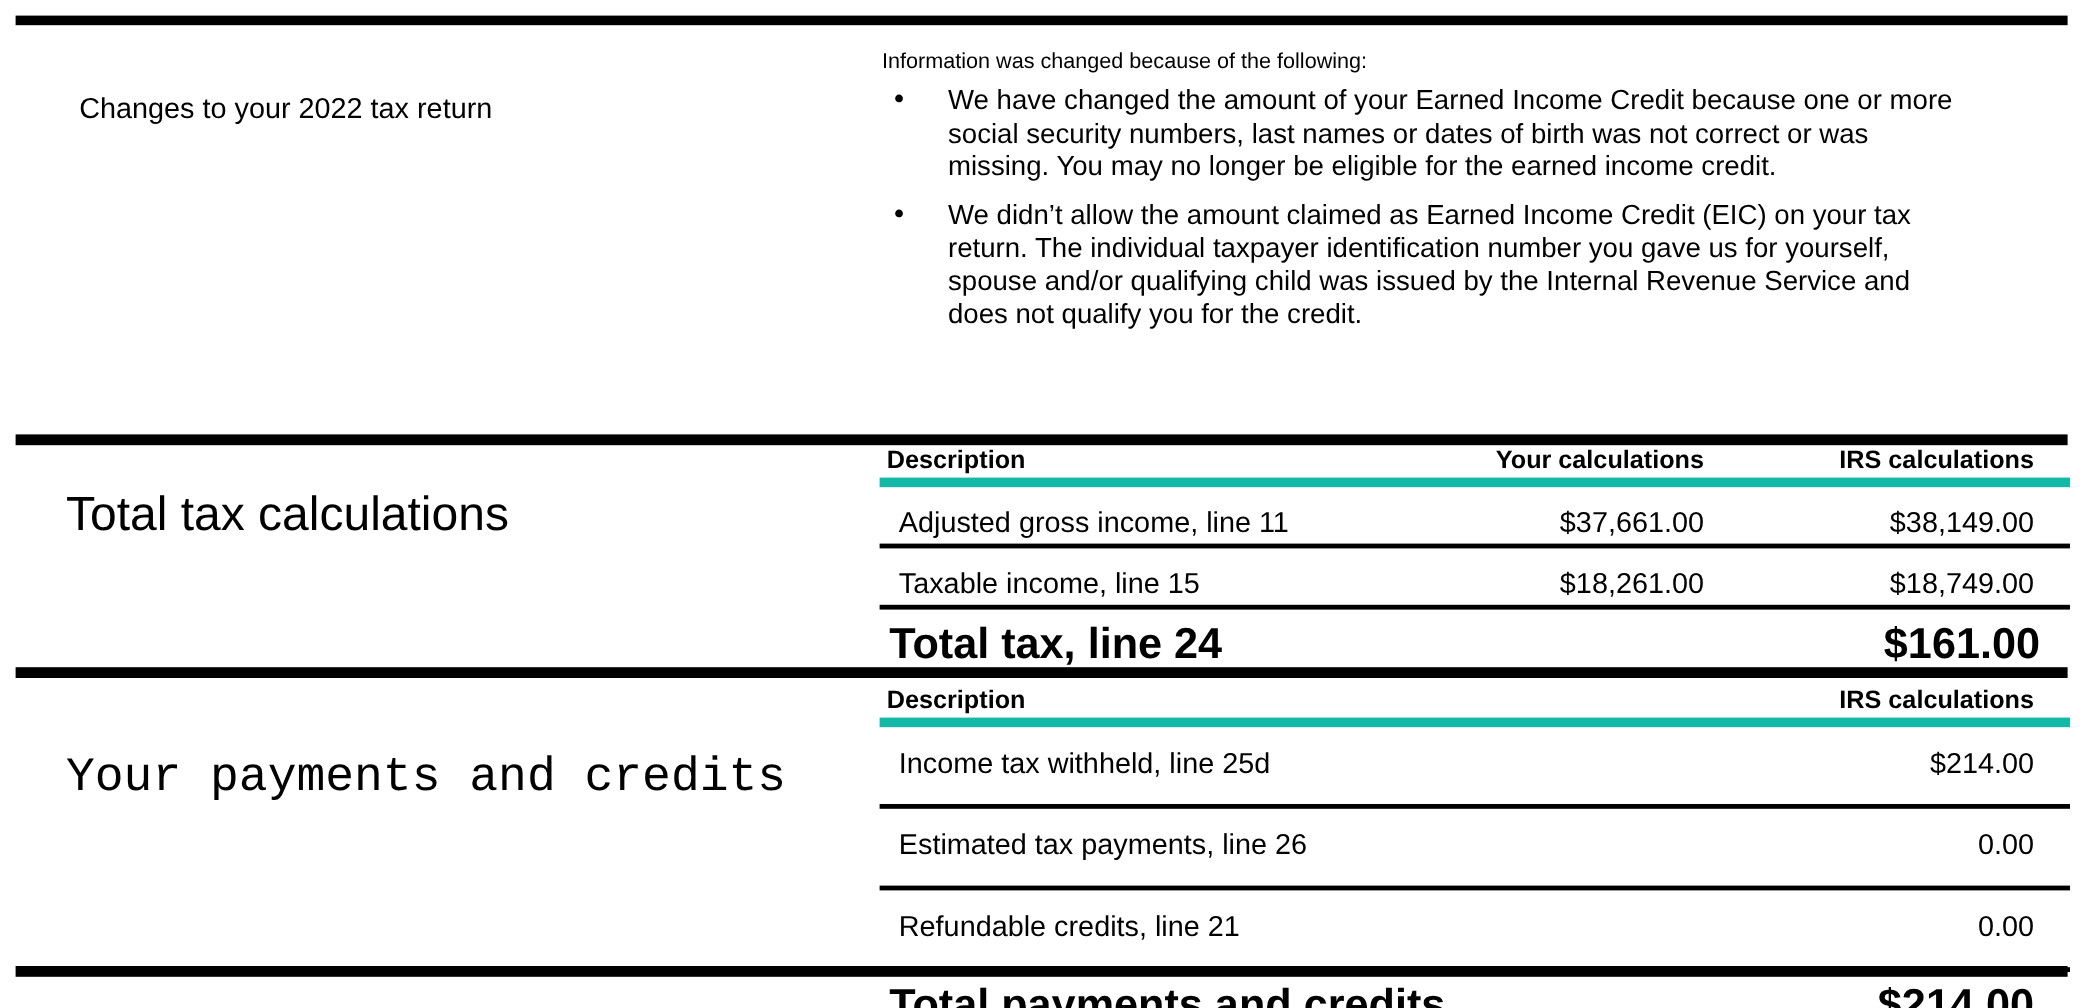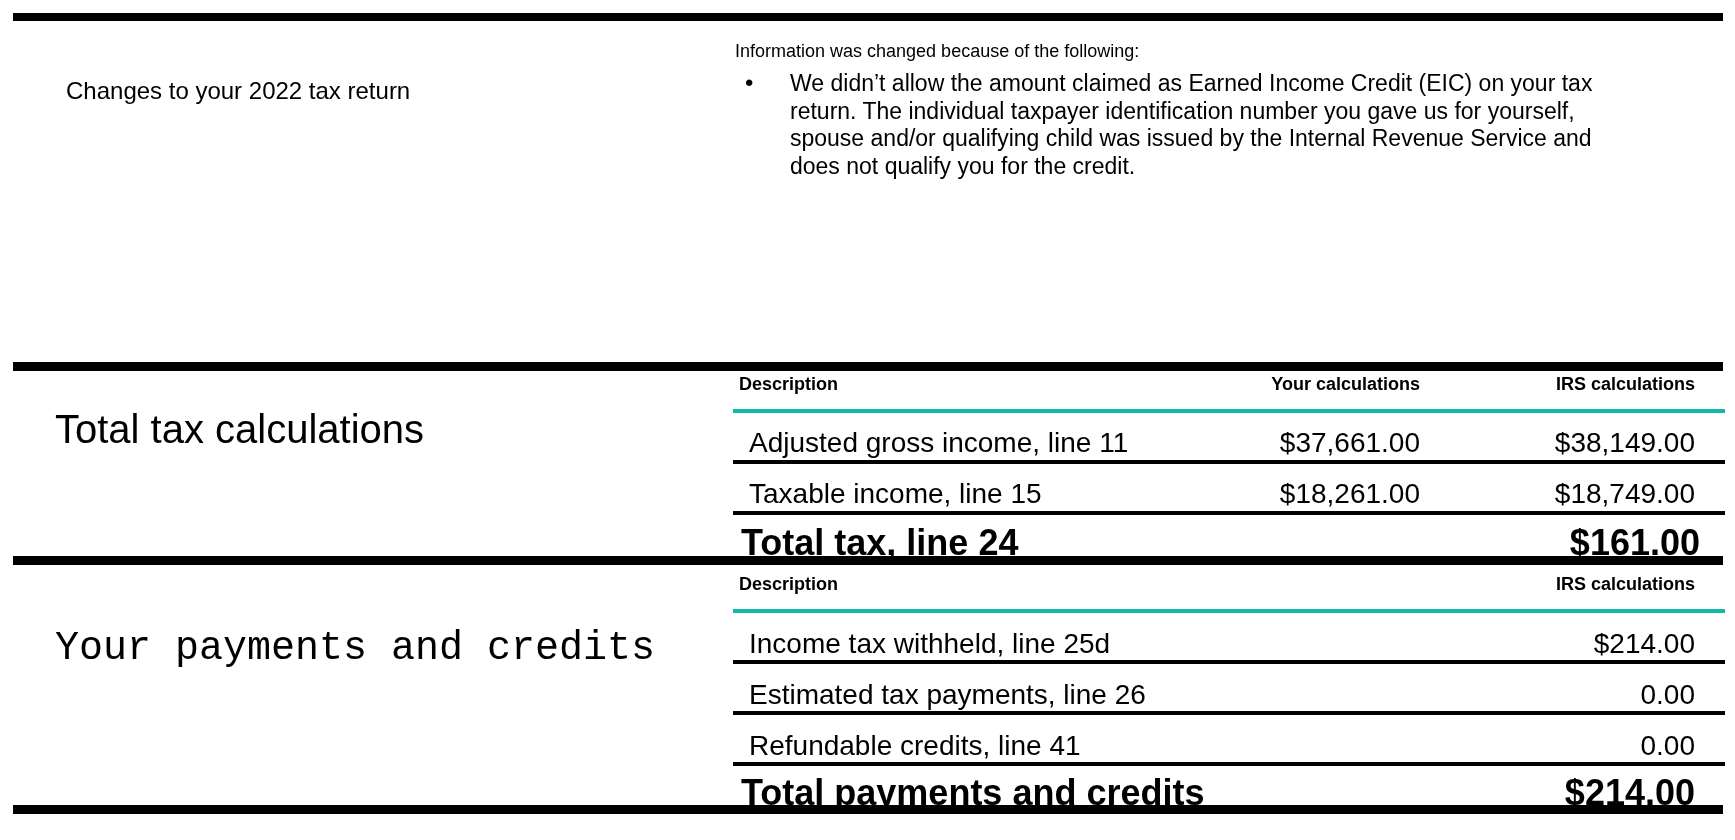--- a/index.html
+++ b/index.html
@@ -41,52 +41,53 @@
   .tbl { position:absolute; left:733px; width:992px; }
   .tbl-tax { top:372px; }
   .tbl-pay { top:566px; }
 
   .trow { display:flex; align-items:baseline; }
   .c-desc { flex:1; }
   .c-your { width:280px; padding-right:25px; text-align:right; }
   .c-irs  { width:280px; padding-right:30px; text-align:right; }
 
   .thead {
-    font-size:18px; line-height:22px; font-weight:700;
-    border-bottom:4px solid #14b8a6; padding-bottom:14px;
+    font-size:21px; line-height:22px; font-weight:700;
+    border-bottom:8px solid #14b8a6; padding-bottom:3px;
   }
   .thead .c-desc { padding-left:6px; }
   .tbl-tax .thead { padding-top:1px; }
   .tbl-pay .thead { padding-top:7px; }
 
   .drow {
-    font-size:28px; line-height:33px;
+    font-size:24px; line-height:33px;
     border-bottom:4px solid #000;
   }
   .drow .c-desc { padding-left:16px; }
   .tbl-tax .drow { padding-top:13px; padding-bottom:1px; }
-  .tbl-pay .drow { padding-top:14px; padding-bottom:0; }
+  .tbl-pay .drow { padding-top:14px; padding-bottom:17px; }
 
   .total { font-weight:700; font-size:36px; line-height:33px; }
   .total .c-desc { padding-left:8px; }
   .tbl-tax .total { padding-top:11px; }
   .tbl-pay .total { padding-top:10px; }
 </style>
 </head>
 <body>
 
 <div class="page">
 
   <div class="rule rule-top"></div>
 
   <h1 class="heading">Changes to your 2022 tax return</h1>
 
   <p class="intro">Information was changed because of the following:</p>
 
   <ul class="bullets">
+    <li>We have changed the amount of your Earned Income Credit because one or more social security numbers, last names or dates of birth was not correct or was missing. You may no longer be eligible for the earned income credit.</li>
     <li>We didn’t allow the amount claimed as Earned Income Credit (EIC) on your tax return. The individual taxpayer identification number you gave us for yourself, spouse and/or qualifying child was issued by the Internal Revenue Service and does not qualify you for the credit.</li>
   </ul>
 
   <div class="rule rule-tax"></div>
 
   <div class="section-label label-tax">Total tax calculations</div>
 
   <div class="tbl tbl-tax">
     <div class="trow thead">
       <div class="c-desc">Description</div>
@@ -120,21 +121,21 @@
     </div>
     <div class="trow drow">
       <div class="c-desc">Income tax withheld, line 25d</div>
       <div class="c-irs">$214.00</div>
     </div>
     <div class="trow drow">
       <div class="c-desc">Estimated tax payments, line 26</div>
       <div class="c-irs">0.00</div>
     </div>
     <div class="trow drow">
-      <div class="c-desc">Refundable credits, line 41</div>
+      <div class="c-desc">Refundable credits, line 21</div>
       <div class="c-irs">0.00</div>
     </div>
     <div class="trow total">
       <div class="c-desc">Total payments and credits</div>
       <div class="c-irs">$214.00</div>
     </div>
   </div>
 
   <div class="rule rule-bottom"></div>
 

